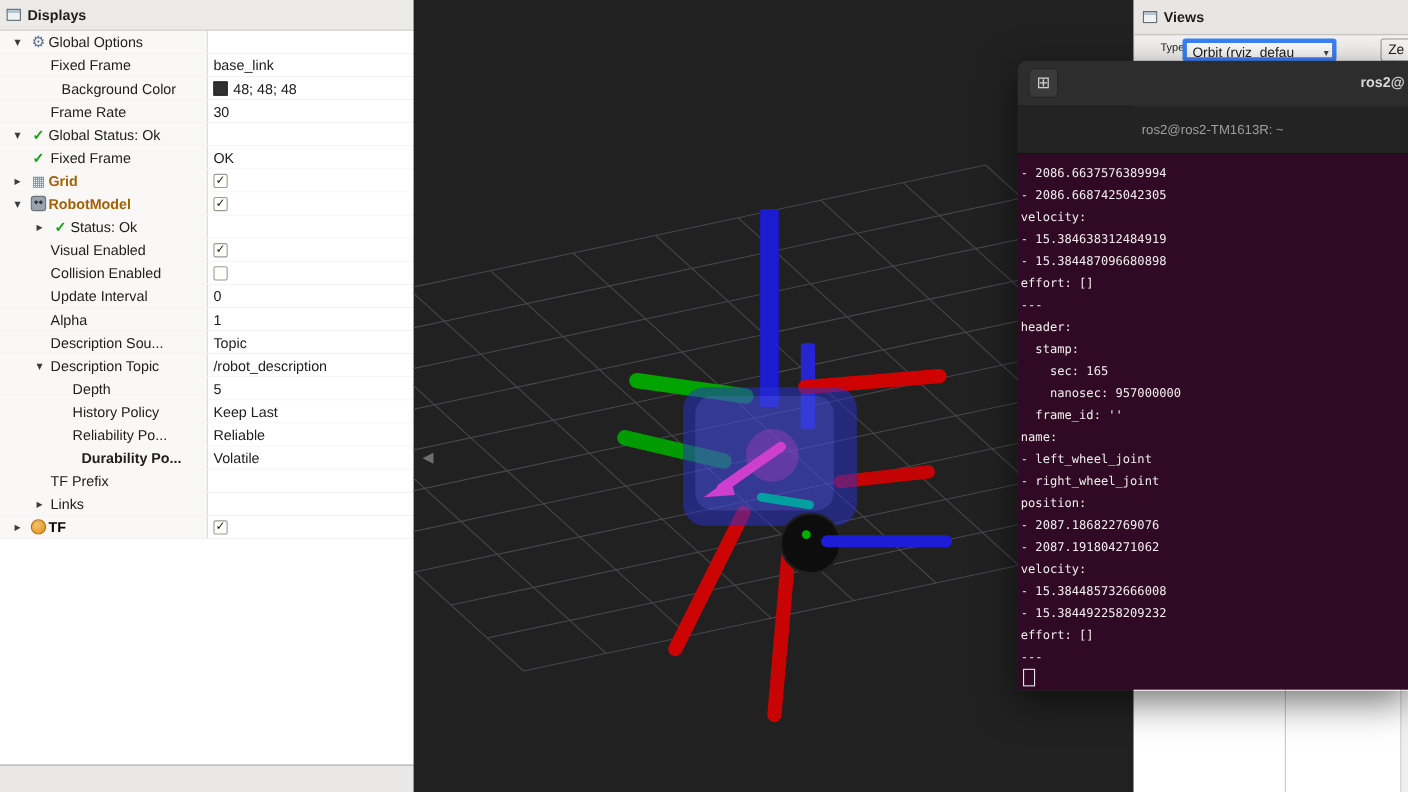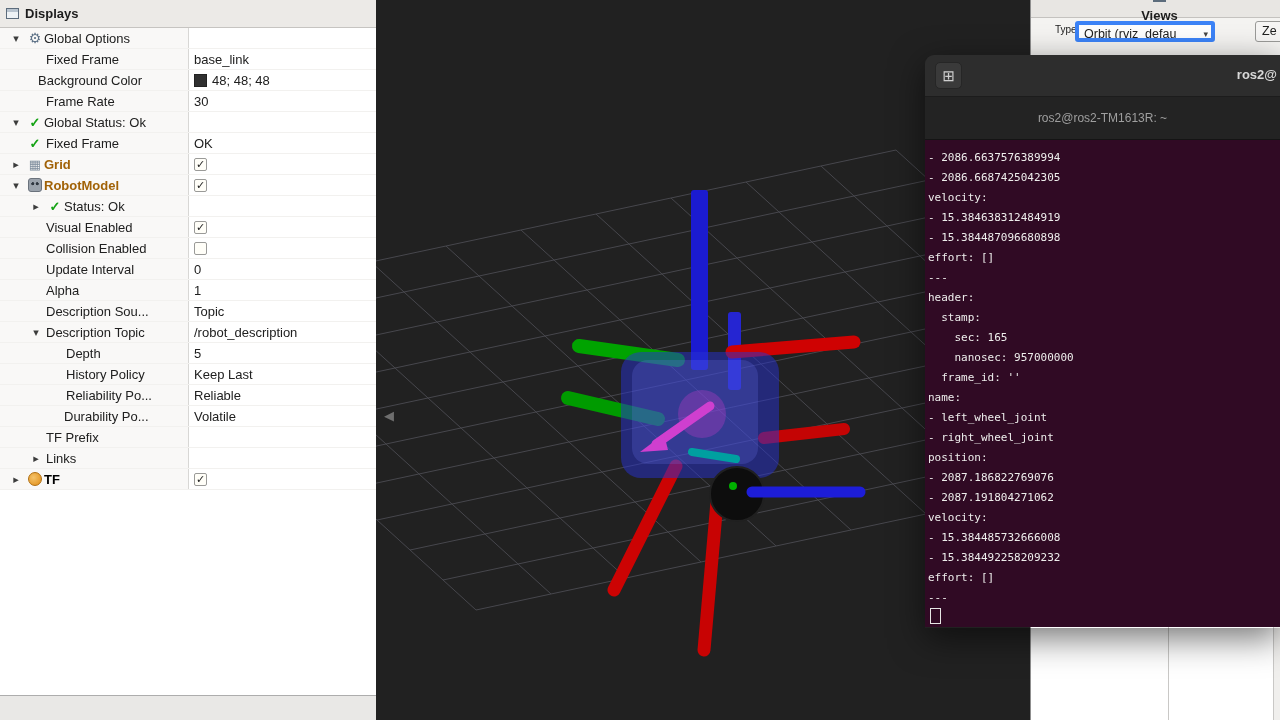--- a/index.html
+++ b/index.html
@@ -53,22 +53,22 @@
 
   
   .viewport { position:absolute; left:376px; top:0; width:654px; height:720px;
               background:#212121; }
   .splitter-arrow { position:absolute; left:8px; top:408px; color:#6e6e6e;
                     font-size:13px; line-height:16px; }
 
   
   .views-panel { position:absolute; left:1030px; top:0; width:250px; height:720px;
                  background:#f4f3f1; border-left:1px solid #8f8f8f; overflow:hidden; }
-  .views-header { height:18px; background:#e8e6e3; border-bottom:1px solid #c4c2bf;
-                  display:flex; align-items:center; padding-left:8px; gap:6px;flex-direction:column; }
+  .views-header { height:32px; background:#e8e6e3; border-bottom:1px solid #c4c2bf;
+                  display:flex; align-items:center; padding-left:8px; gap:6px; }
   .views-title { font-size:13px; font-weight:bold; color:#1c1c1c; }
   .type-row { position:relative; height:26px; }
   .type-label { position:absolute; left:24px; top:6px; font-size:10px; color:#202020; }
   .combo { position:absolute; left:44px; top:3px; width:140px; height:21px;
            background:#fdfdfd; border:4px solid #3b82f6; border-radius:3px;
            font-size:12.5px; color:#202020; padding:2px 16px 0 5px;
            white-space:nowrap; overflow:hidden; }
   .combo-arrow { position:absolute; right:3px; top:4px; font-size:9px; color:#444; }
   .zero-btn { position:absolute; left:224px; top:3px; width:60px; height:21px;
               background:#f6f5f4; border:1px solid #9a9a98; border-radius:3px;
@@ -123,21 +123,21 @@
           <span class="tspacer" style="width: 26px;"></span>
           <span class="ltext" style="margin-left: 20px;">Fixed Frame</span>
         </div>
         <div class="tvalue">
           <span class="vtext">base_link</span>
         </div>
       </div>
       <div class="trow">
         <div class="tlabel">
           <span class="tspacer" style="width: 26px;"></span>
-          <span class="ltext" style="margin-left: 12px;">Background Color</span>
+          <span class="ltext" style="margin-left: 30px;">Background Color</span>
         </div>
         <div class="tvalue">
           <span class="swatch" style="background: rgb(48, 48, 48);"></span>
           <span class="vtext">48; 48; 48</span>
         </div>
       </div>
       <div class="trow">
         <div class="tlabel">
           <span class="tspacer" style="width: 26px;"></span>
           <span class="ltext" style="margin-left: 20px;">Frame Rate</span>
@@ -274,21 +274,21 @@
           <span class="tspacer" style="width: 46px;"></span>
           <span class="ltext" style="margin-left: 20px;">Reliability Po...</span>
         </div>
         <div class="tvalue">
           <span class="vtext">Reliable</span>
         </div>
       </div>
       <div class="trow">
         <div class="tlabel">
           <span class="tspacer" style="width: 46px;"></span>
-          <span class="ltext" style="margin-left: 18px;">Durability Po...</span>
+          <span class="ltext" style="margin-left: 28px; font-weight: bold;">Durability Po...</span>
         </div>
         <div class="tvalue">
           <span class="vtext">Volatile</span>
         </div>
       </div>
       <div class="trow">
         <div class="tlabel">
           <span class="tspacer" style="width: 26px;"></span>
           <span class="ltext" style="margin-left: 20px;">TF Prefix</span>
         </div>

